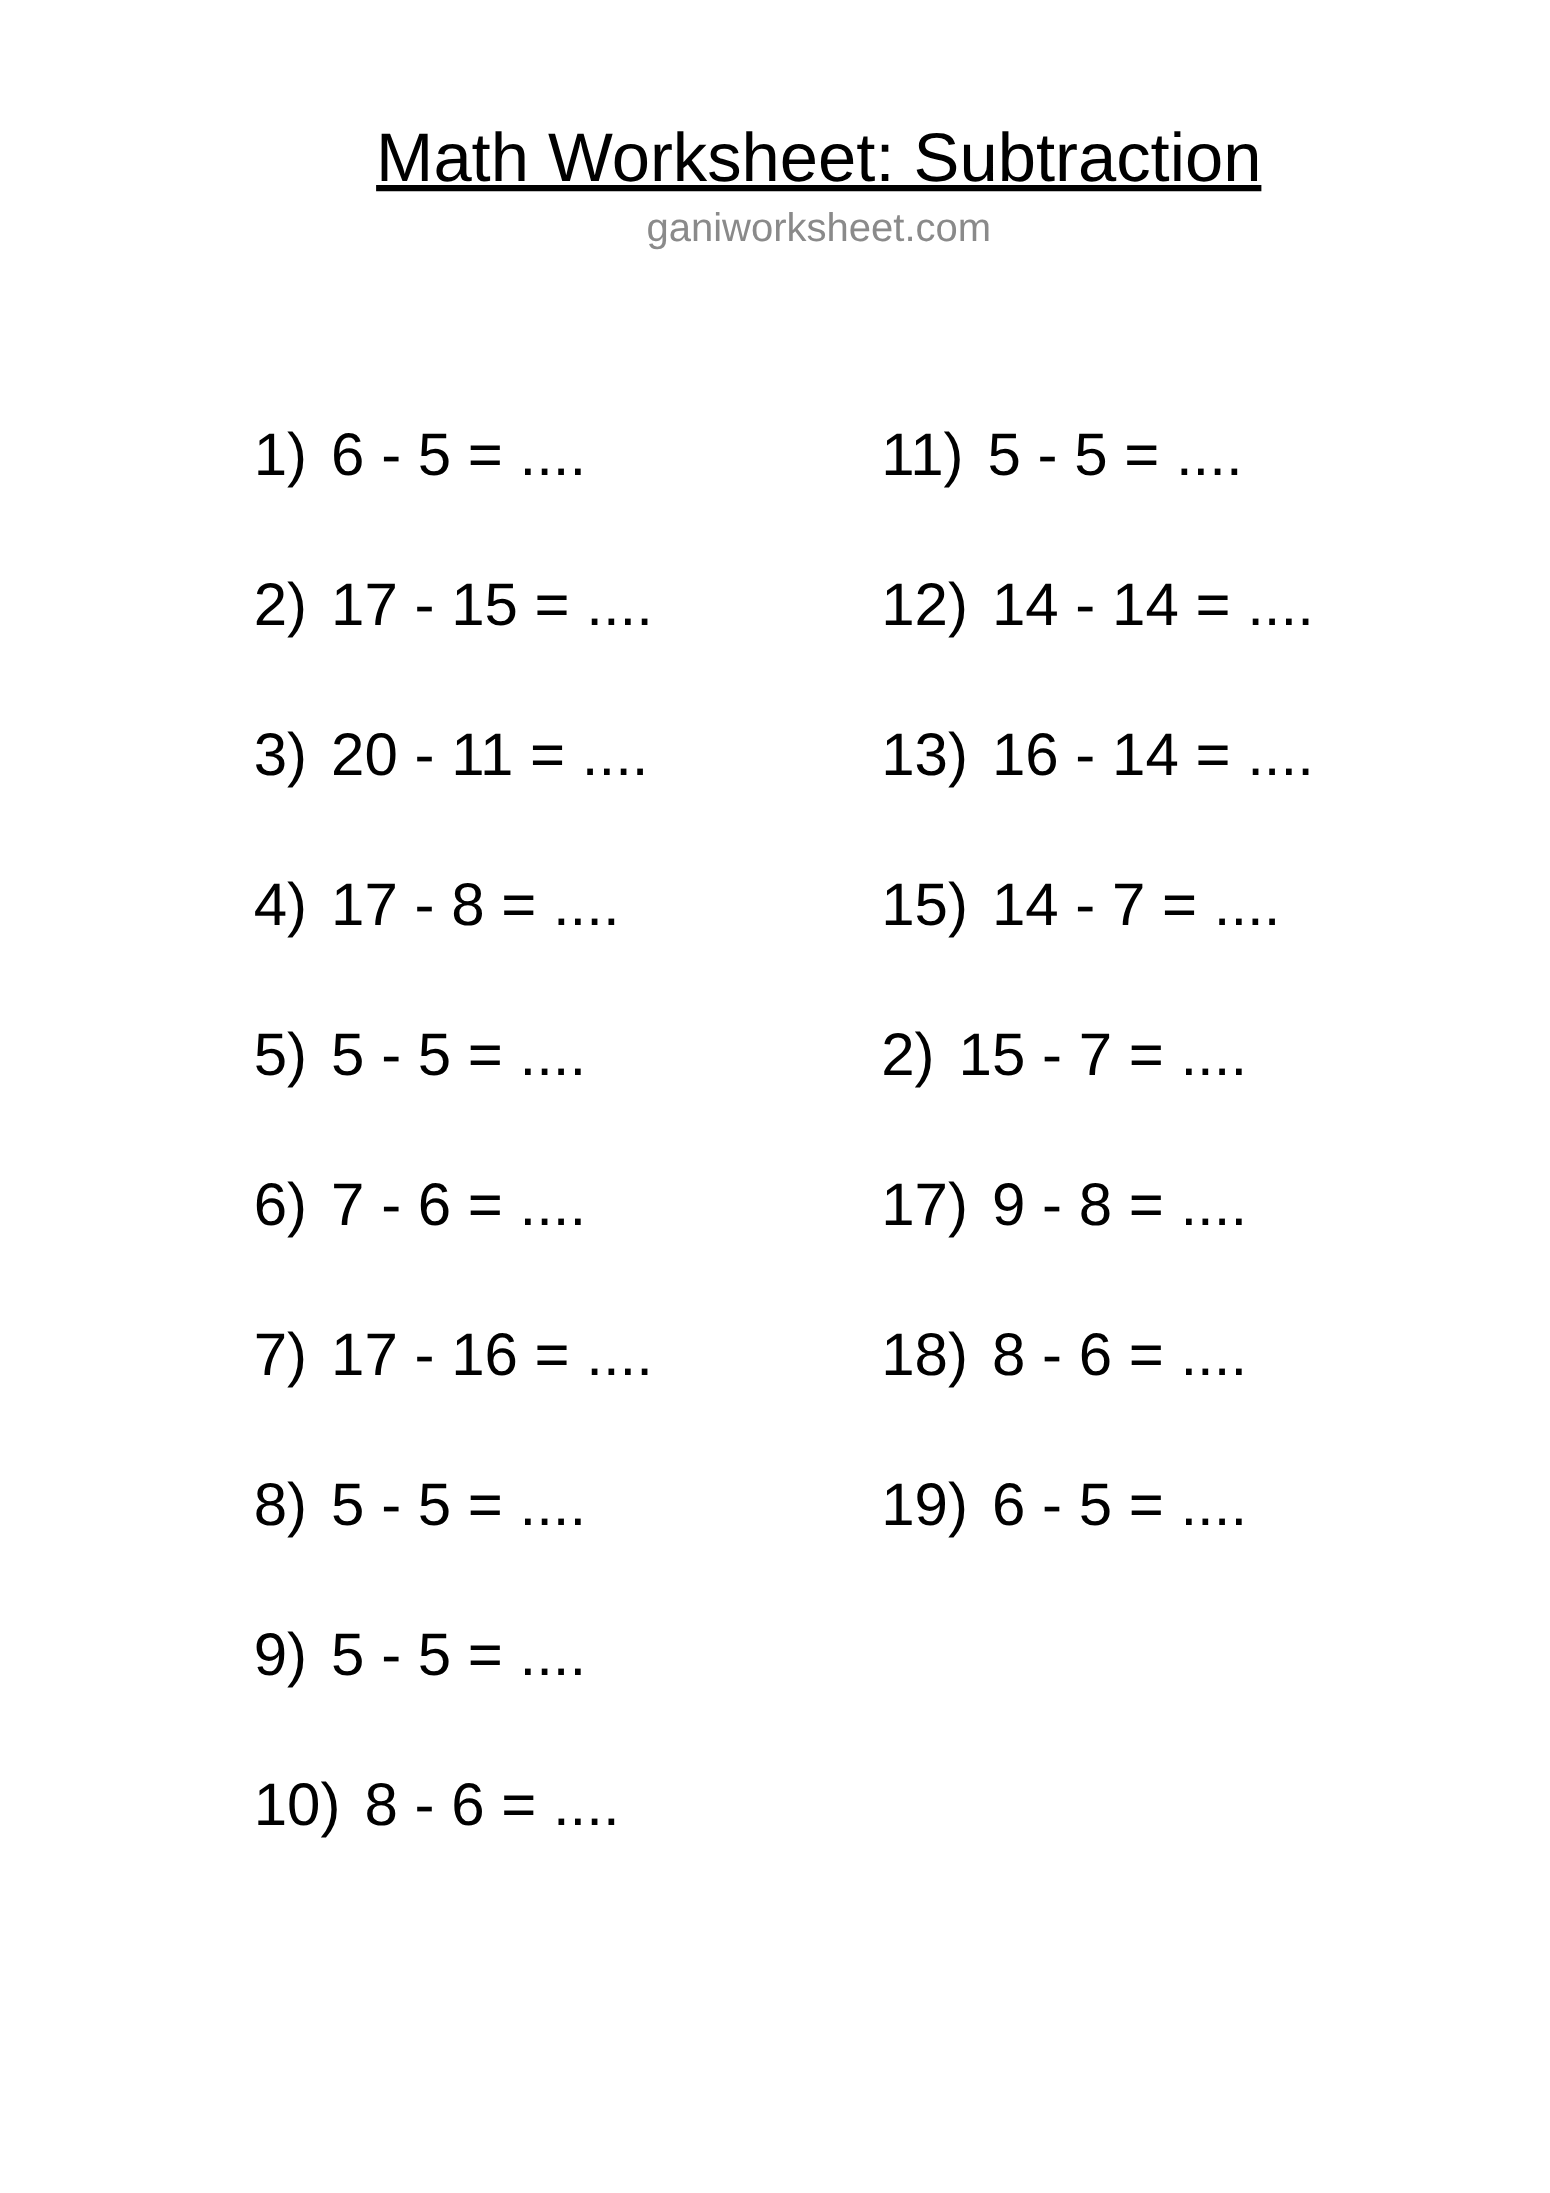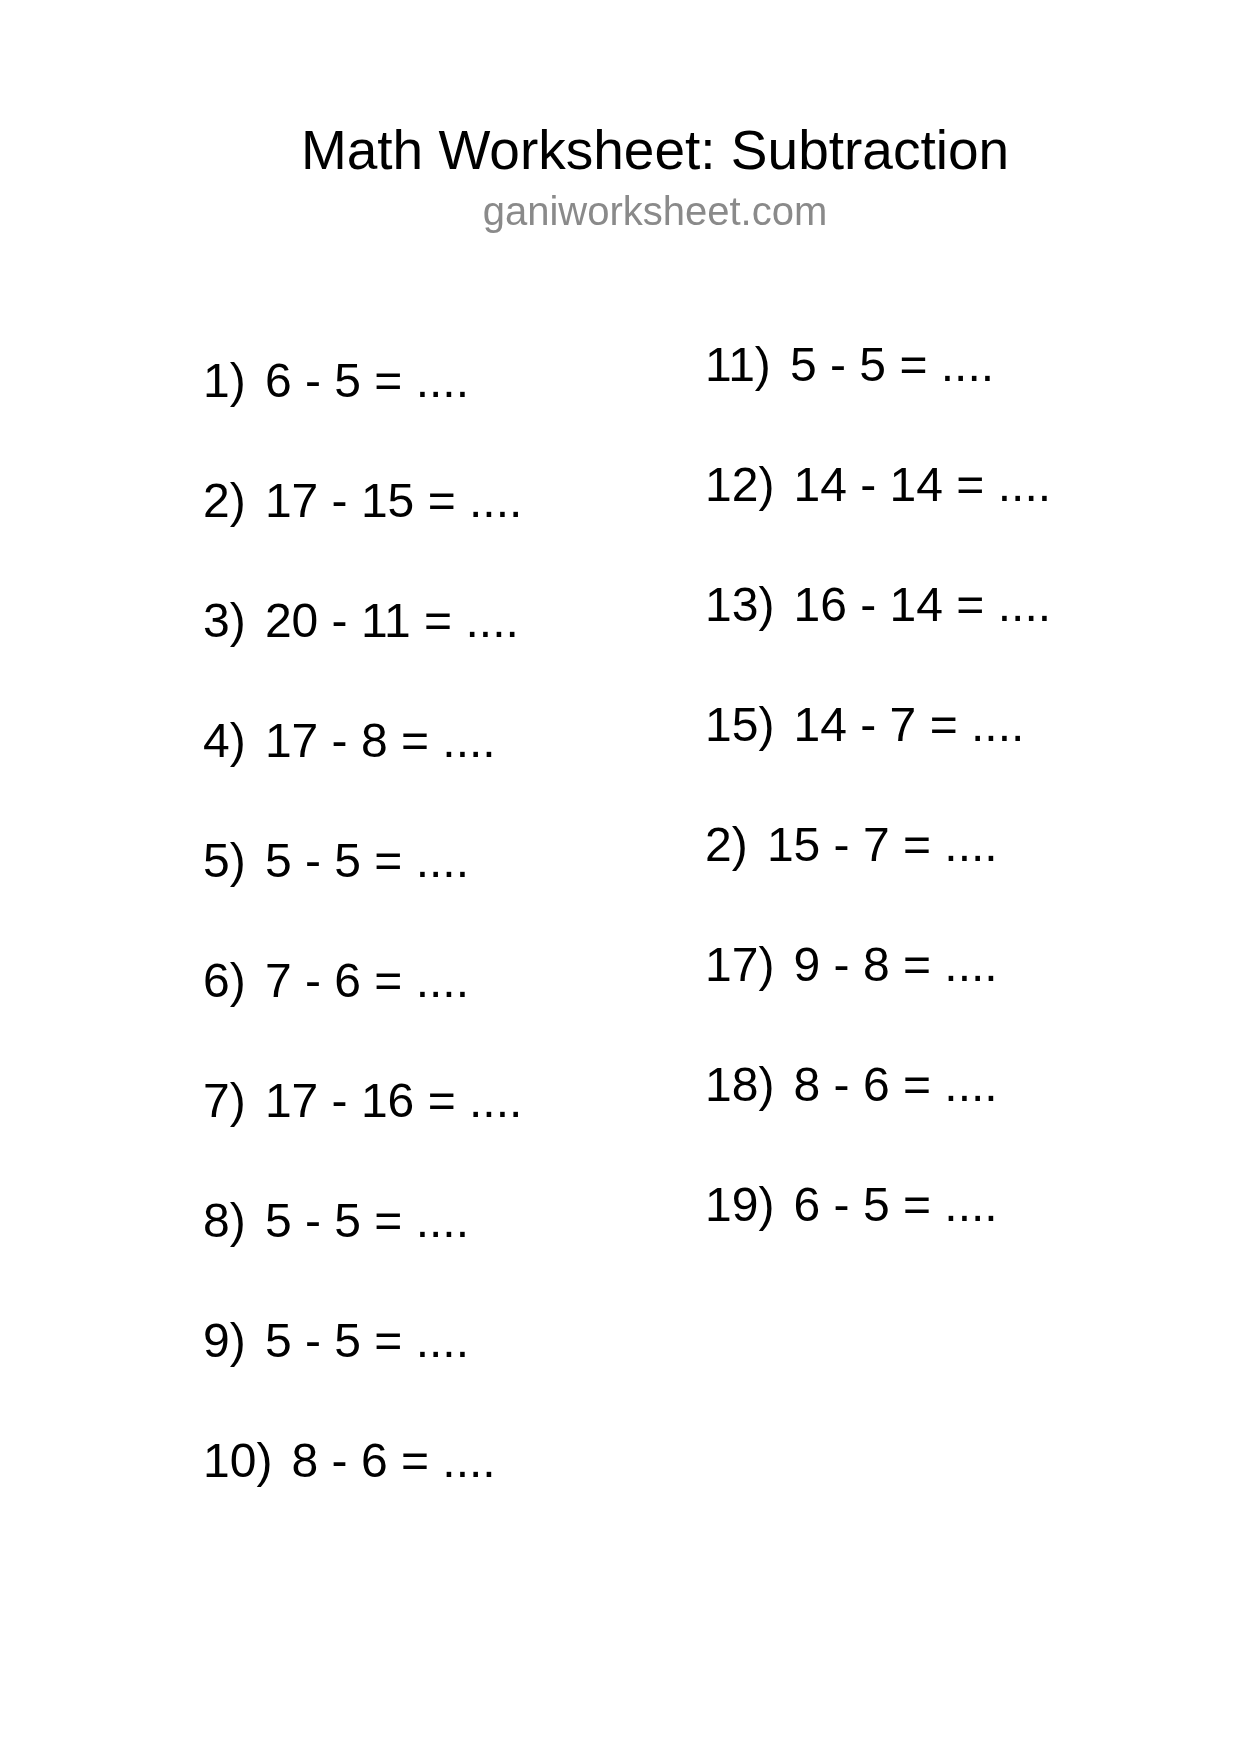--- a/index.html
+++ b/index.html
@@ -17,42 +17,43 @@
   }
   .header {
     position: absolute;
     left: 70px;
     right: 0;
     top: 0;
     text-align: center;
   }
   .title {
     margin: 0;
-    padding-top: 120px;
+    padding-top: 96px;
     font-size: 55px;
     font-weight: 400;
     letter-spacing: 0;
     color: #000000;
     line-height: 1.1;
+    text-decoration: underline;
   }
   .subtitle {
     margin: 0;
     padding-top: 8px;
-    font-size: 40px;
+    font-size: 32px;
     font-weight: 400;
     color: #8a8a8a;
     line-height: 1.1;
   }
   .col {
     position: absolute;
     top: 340px;
     display: flex;
     flex-direction: column;
   }
-  .col-left  { left: 203px; margin-top: 16px; }
+  .col-left  { left: 203px; }
   .col-right { left: 705px; }
   .row {
     height: 120px;
     font-size: 48px;
     line-height: 50px;
     color: #000000;
     white-space: nowrap;
   }
   .num {
     margin-right: 0.40em;

